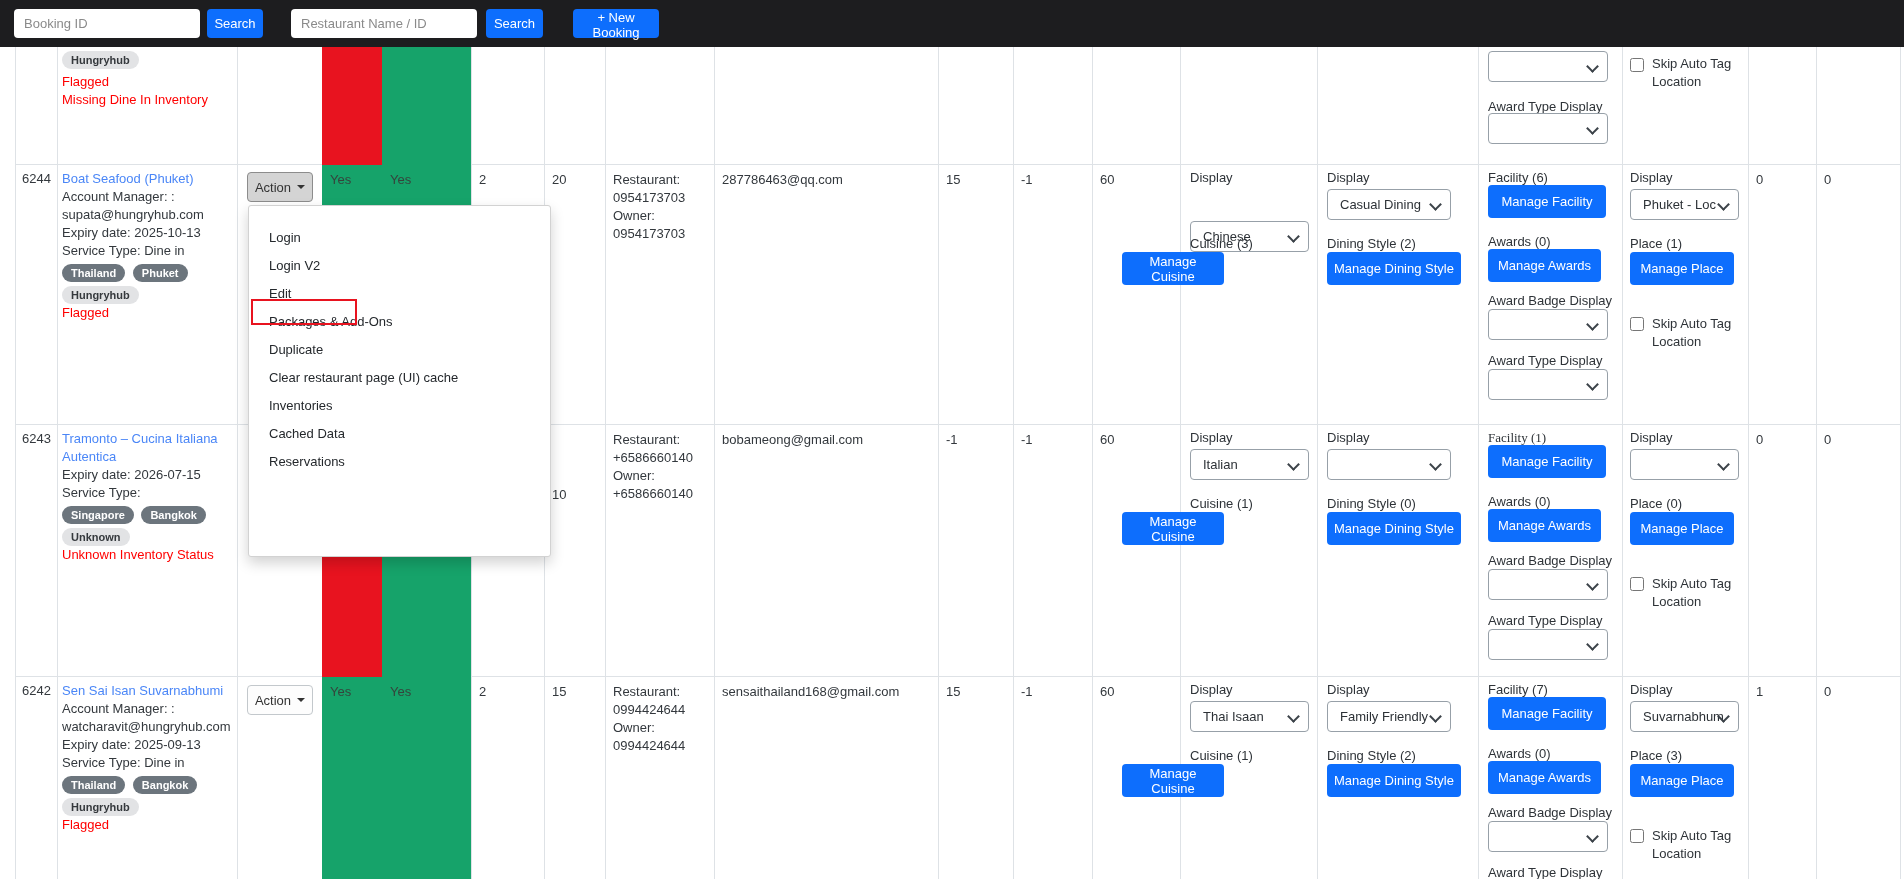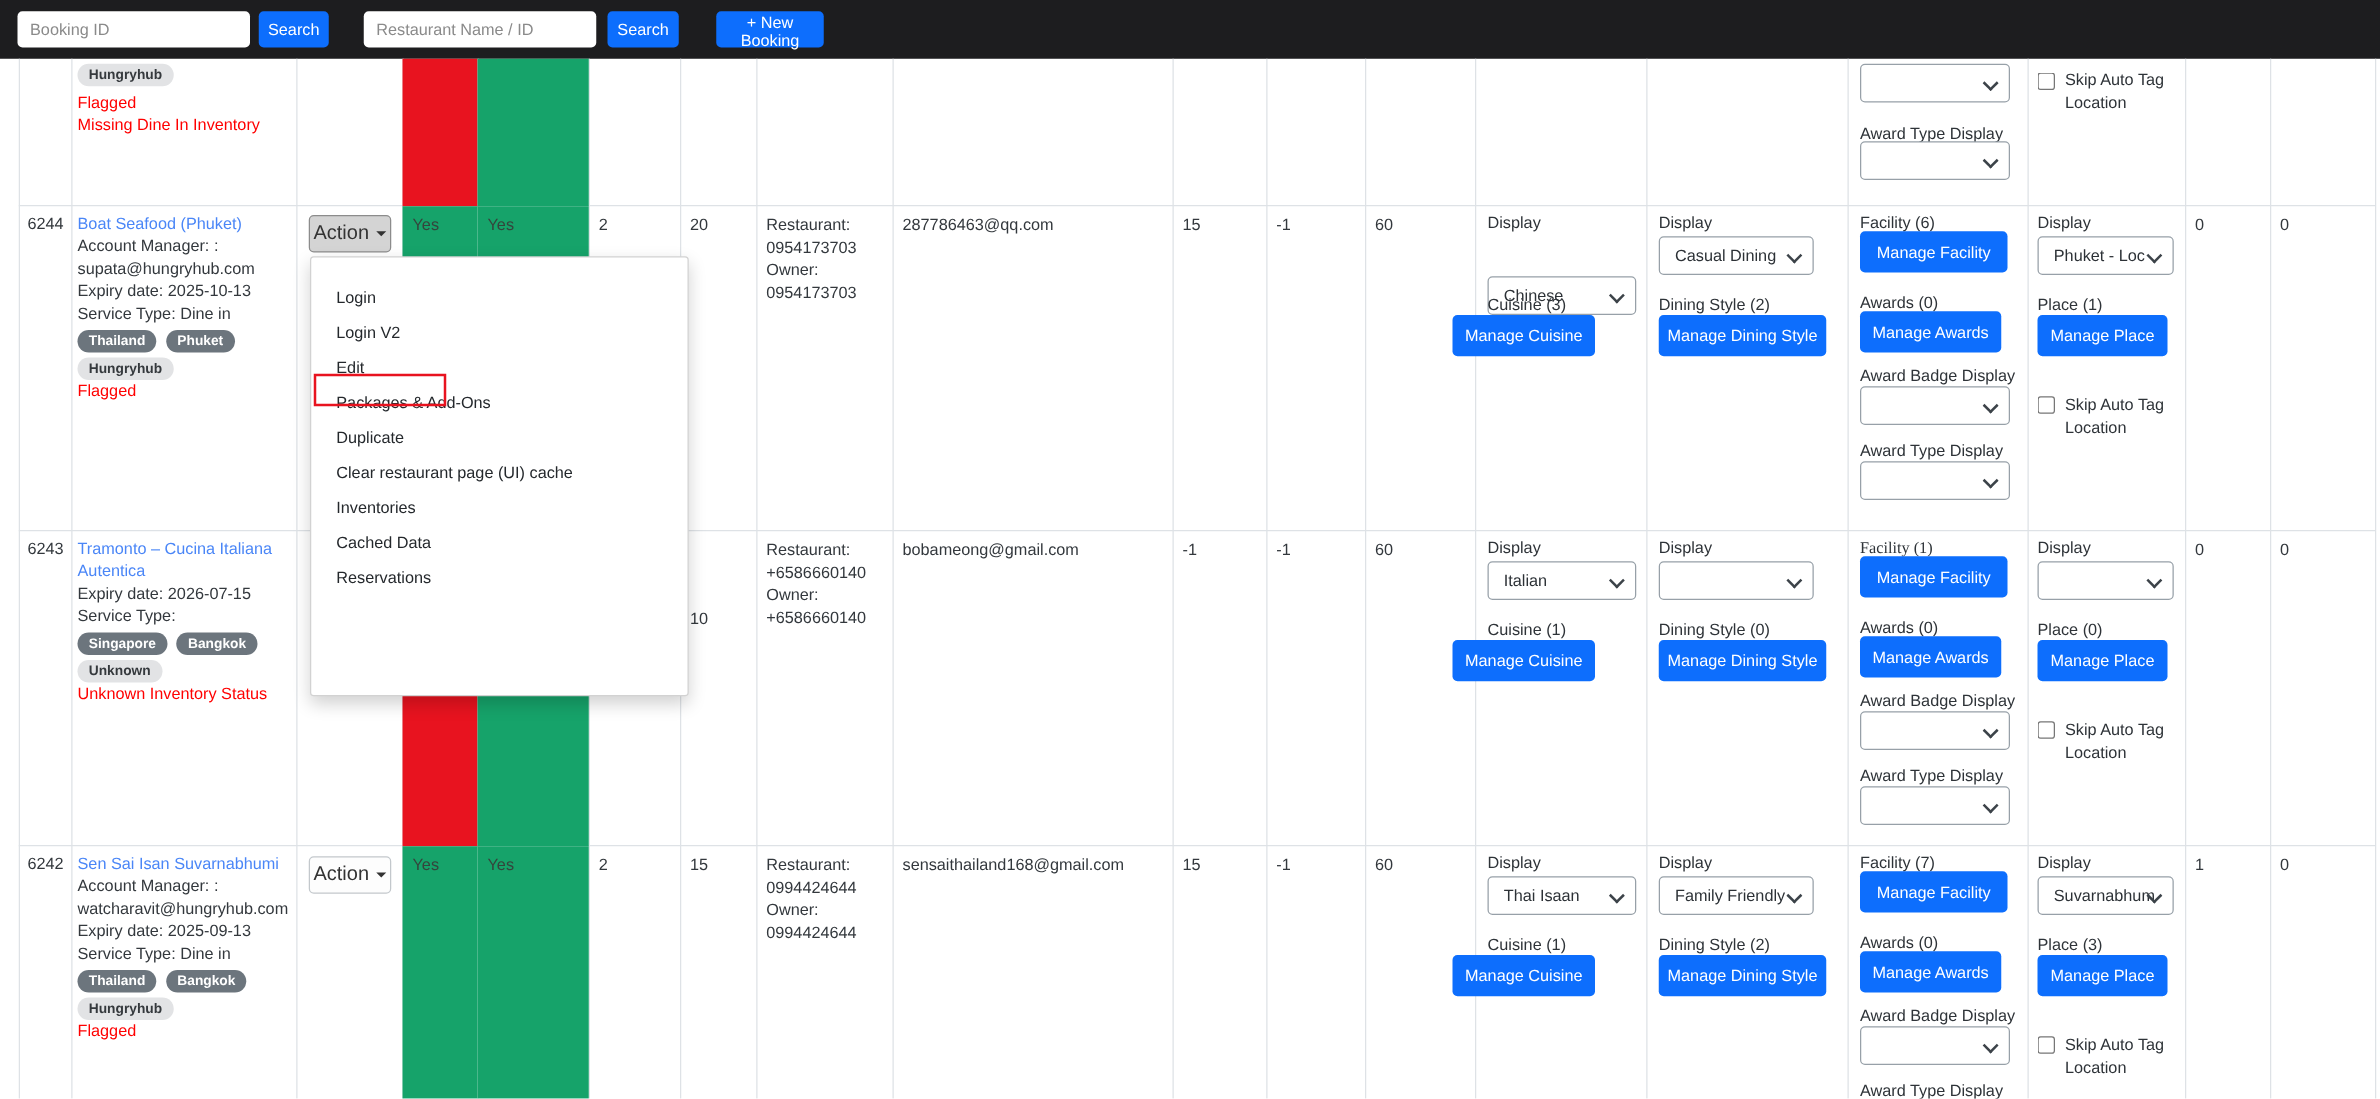--- a/index.html
+++ b/index.html
@@ -37,35 +37,35 @@
   .bdg-light{background:#e2e3e5;color:#35393d;}
   .flag{color:#ff0000;line-height:18px;}
 
   
   .sel{position:absolute;height:31px;background:#fff;border:1px solid #97a0a8;border-radius:4px;
     font-size:13px;color:#2c3136;line-height:29px;padding:0 22px 0 12px;overflow:hidden;white-space:nowrap;}
   .sel::after{content:"";position:absolute;right:10px;top:10px;width:7px;height:7px;
     border-right:2px solid #3c4349;border-bottom:2px solid #3c4349;transform:rotate(45deg);}
   .btn{position:absolute;height:33px;background:#0d6efd;color:#fff;border:none;border-radius:4px;
     font-size:13px;font-family:inherit;cursor:pointer;display:flex;align-items:center;justify-content:center;}
-  .b-mc{left:1162px;width:114px;}
+  .b-mc{left:1122px;width:102px;}
   .b-mds{left:1327px;width:134px;}
   .b-mf{left:1488px;width:118px;}
   .b-ma{left:1488px;width:113px;}
   .b-mp{left:1630px;width:104px;}
   .s-cuisine{left:1190px;width:119px;}
   .s-dining{left:1327px;width:124px;}
   .s-award{left:1488px;width:120px;}
   .s-place{left:1630px;width:109px;}
   .chk{position:absolute;left:1630px;width:14px;height:14px;margin:0;}
   .chk-lbl{position:absolute;left:1652px;width:92px;font-size:13px;color:#2e3338;line-height:18px;}
 
   
   .action-btn{position:absolute;left:247px;width:66px;height:30px;border-radius:4px;
-    font-size:16px;color:#333;display:flex;align-items:center;justify-content:center;gap:6px;cursor:pointer;}
+    font-size:13px;color:#333;display:flex;align-items:center;justify-content:center;gap:6px;cursor:pointer;}
   .action-open{background:#d4d4d4;border:1px solid #8c8c8c;}
   .action-idle{background:#fdfdfd;border:1px solid #c3c8cc;}
   .caret{width:0;height:0;border-left:4px solid transparent;border-right:4px solid transparent;border-top:4px solid #333;}
 
   
   .menu{position:absolute;left:248px;top:205px;width:303px;height:352px;background:#fff;
     border:1px solid #d2d2d2;border-radius:3px;box-shadow:0 6px 14px rgba(0,0,0,0.18);padding-top:18px;z-index:50;}
   .menu-item{height:28px;line-height:28px;padding-left:20px;font-size:13px;color:#24282c;cursor:pointer;white-space:nowrap;}
   .edit-hl{position:absolute;left:2px;top:93px;width:106px;height:26px;border:2px solid #e8131f;}
 </style>

